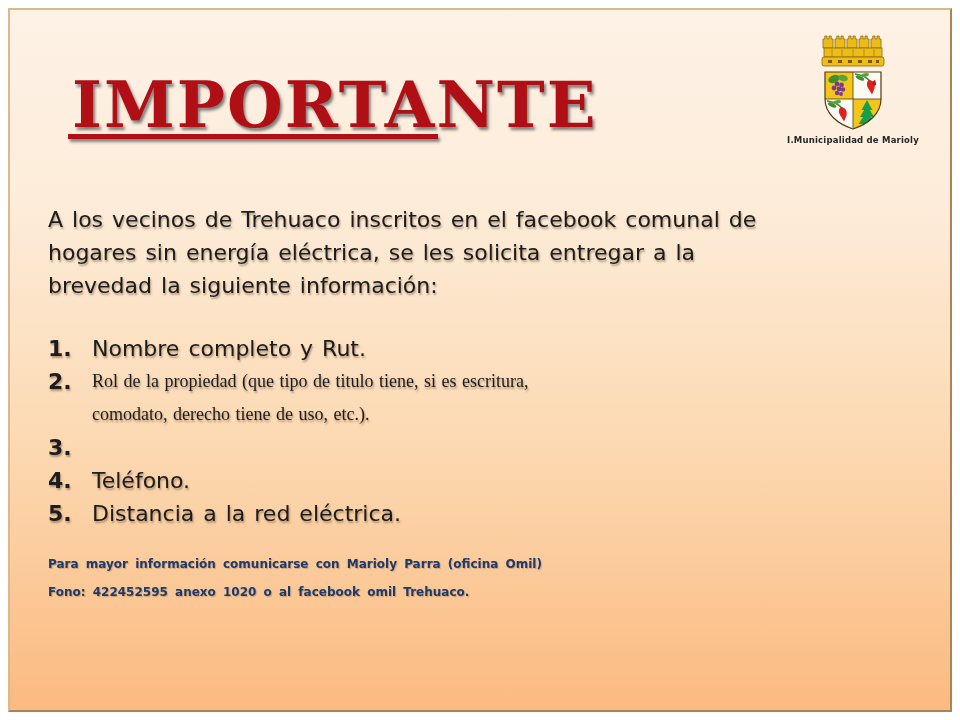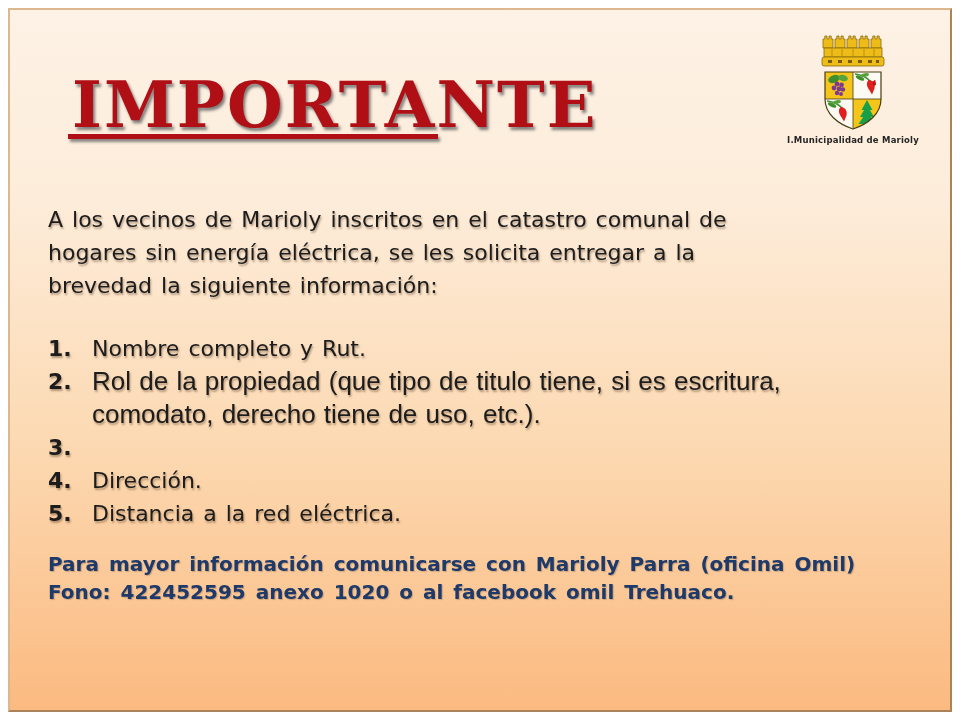--- a/index.html
+++ b/index.html
@@ -43,24 +43,24 @@
   }
   .req-list{
     position:absolute;left:38px;top:322px;margin:0;padding:0;list-style:none;
     font-size:22px;line-height:33px;color:#1c1c1c;
     text-shadow:1px 2px 2px rgba(105,78,51,0.5);
     word-spacing:2px;
   }
   .req-list li{display:flex;}
   .req-list .num{flex:0 0 auto;width:44px;font-weight:bold;}
   .req-list .txt{white-space:nowrap;}
-  .txt.condensed{font-family:Liberation Sans, sans-serif;font-size:26px;word-spacing:1px;}
+  .txt.condensed{font-family:Liberation Serif, serif;font-size:18px;word-spacing:1px;}
   .footer{
     position:absolute;left:38px;top:540px;
-    font-size:20px;font-weight:bold;line-height:28px;
+    font-size:12px;font-weight:bold;line-height:28px;
     color:#1d3a6b;word-spacing:3px;white-space:nowrap;
     text-shadow:1px 1px 1px rgba(120,90,60,0.35);
   }
 </style>
 </head>
 <body>
 
 <div class="slide">
 
   <h1 class="title">IMPORTANTE</h1>
@@ -135,21 +135,21 @@
         <polygon points="55,85 46.5,98 63.5,98" fill="#18a048"></polygon>
       </g>
       <line x1="41" y1="46" x2="41" y2="102.5" stroke="#4a3c12" stroke-width="0.8"></line>
       <line x1="13" y1="73" x2="69" y2="73" stroke="#4a3c12" stroke-width="0.8"></line>
       <path d="M13,46 h56 v27 c0,15 -13,25 -28,30 c-15,-5 -28,-15 -28,-30 z" fill="none" stroke="#4a3c12" stroke-width="1.2"></path>
     </svg>
     <div class="crest-caption">I.Municipalidad de Marioly</div>
   </div>
 
   <div class="intro">
-    <div>A los vecinos de Marioly inscritos en el catastro comunal de</div>
+    <div>A los vecinos de Trehuaco inscritos en el facebook comunal de</div>
     <div>hogares sin energía eléctrica, se les solicita entregar a la</div>
     <div>brevedad la siguiente información:</div>
   </div>
 
   <ol class="req-list">
     <li>
       <span class="num">1.</span>
       <span class="txt">
         <div>Nombre completo y Rut.</div>
       </span>
@@ -160,21 +160,21 @@
         <div>Rol de la propiedad (que tipo de titulo tiene, si es escritura,</div>
         <div>comodato, derecho tiene de uso, etc.).</div>
       </span>
     </li>
     <li>
       <span class="num">3.</span>
     </li>
     <li>
       <span class="num">4.</span>
       <span class="txt">
-        <div>Dirección.</div>
+        <div>Teléfono.</div>
       </span>
     </li>
     <li>
       <span class="num">5.</span>
       <span class="txt">
         <div>Distancia a la red eléctrica.</div>
       </span>
     </li>
   </ol>
 

